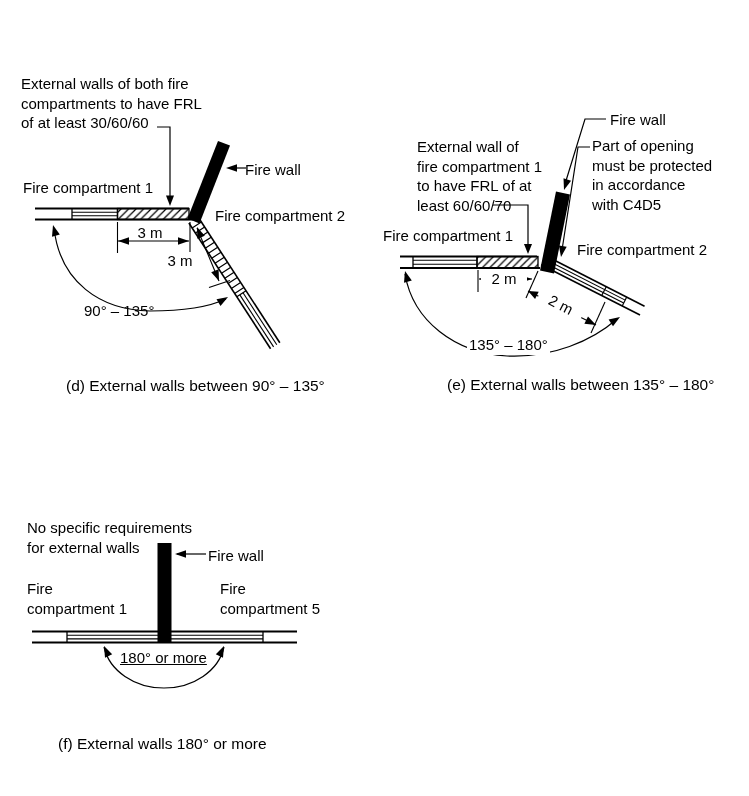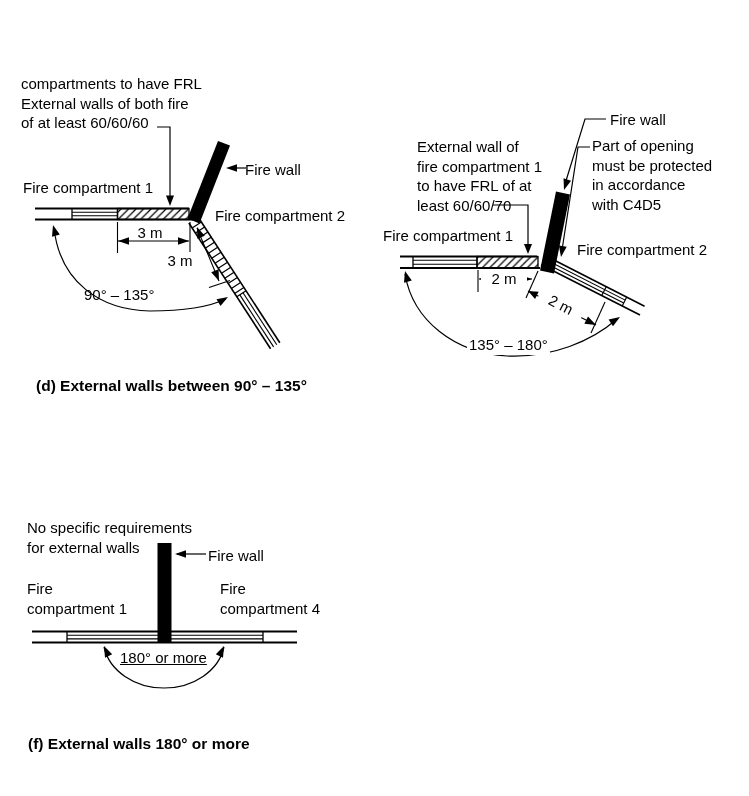--- a/index.html
+++ b/index.html
@@ -1,20 +1,20 @@
 <!DOCTYPE html>
 <html><head>
 <meta charset="utf-8">
 <style>
   html,body{margin:0;padding:0;background:#fff;}
   #fig{position:relative;width:749px;height:796px;background:#fff;overflow:hidden;
        font-family:"Liberation Sans","DejaVu Sans",sans-serif;color:#000;}
   #linework{position:absolute;left:0;top:0;}
   .txt{position:absolute;font-size:15px;line-height:19.6px;white-space:nowrap;}
-  .cap{position:absolute;font-size:15.5px;font-weight:bold;white-space:nowrap;}
+  .cap{position:absolute;font-size:15.5px;font-weight:normal;white-space:nowrap;margin-left:30px;}
   .dimtxt{position:absolute;font-size:15px;text-align:center;white-space:nowrap;}
   .bgw{background:#fff;padding:0 2px;}
   .rot27{transform:rotate(27deg);transform-origin:center;}
 </style>
 </head>
 <body>
 
 <div id="fig">
 
   <svg id="linework" width="749" height="796" viewBox="0 0 749 796">
@@ -155,60 +155,61 @@
       </g>
       <g>
         <path d="M104,647 A61,50 0 0 0 224,647" stroke-width="1.2"></path>
         <polygon points="104,646 105,657.7 112.2,654.3" fill="#000" stroke="none"></polygon>
         <polygon points="224,646 223,657.7 215.8,654.3" fill="#000" stroke="none"></polygon>
       </g>
     </g>
   </svg>
 
   <div class="txt" style="left:21px;top:74px;">
+    <div>External walls of both fire</div>
     <div>compartments to have FRL</div>
-    <div>External walls of both fire</div>
-    <div>of at least 60/60/60</div>
+    <div>of at least 30/60/60</div>
   </div>
   <div class="txt" style="left:23px;top:178px;">Fire compartment 1</div>
   <div class="txt" style="left:245px;top:160px;">Fire wall</div>
   <div class="txt" style="left:215px;top:206px;">Fire compartment 2</div>
   <div class="dimtxt" style="left:118px;top:224px;width:64px;">3 m</div>
   <div class="dimtxt" style="left:160px;top:252px;width:40px;">3 m</div>
-  <div class="txt" style="left:84px;top:285px;">90° – 135°</div>
+  <div class="txt" style="left:84px;top:301px;">90° – 135°</div>
   <div class="cap" style="left:36px;top:377px;">(d) External walls between 90° – 135°</div>
 
   <div class="txt" style="left:398px;top:137px;margin-left:19px;">
     <div>External wall of</div>
     <div>fire compartment 1</div>
     <div>to have FRL of at</div>
     <div>least 60/60/70</div>
   </div>
   <div class="txt" style="left:610px;top:110px;">Fire wall</div>
   <div class="txt" style="left:592px;top:136px;">
     <div>Part of opening</div>
     <div>must be protected</div>
     <div>in accordance</div>
     <div>with C4D5</div>
   </div>
   <div class="txt" style="left:383px;top:226px;">Fire compartment 1</div>
   <div class="txt" style="left:577px;top:240px;">Fire compartment 2</div>
   <div class="dimtxt bgw" style="left:481px;top:270px;width:42px;">2 m</div>
   <div class="dimtxt bgw rot27" style="left:537px;top:296px;width:44px;">2 m</div>
   <div class="txt bgw" style="left:467px;top:335px;">135° – 180°</div>
+  <div class="cap" style="left:417px;top:376px;">(e) External walls between 135° – 180°</div>
 
   <div class="txt" style="left:27px;top:478px;margin-top:40px;">
     <div>No specific requirements</div>
     <div>for external walls</div>
   </div>
   <div class="txt" style="left:208px;top:546px;">Fire wall</div>
   <div class="txt" style="left:27px;top:579px;">
     <div>Fire</div>
     <div>compartment 1</div>
   </div>
   <div class="txt" style="left:220px;top:579px;">
     <div>Fire</div>
-    <div>compartment 4</div>
+    <div>compartment 5</div>
   </div>
   <div class="txt" style="left:120px;top:648px;text-decoration:underline;">180° or more</div>
   <div class="cap" style="left:28px;top:735px;">(f) External walls 180° or more</div>
 
 </div>
 
 </body></html>

